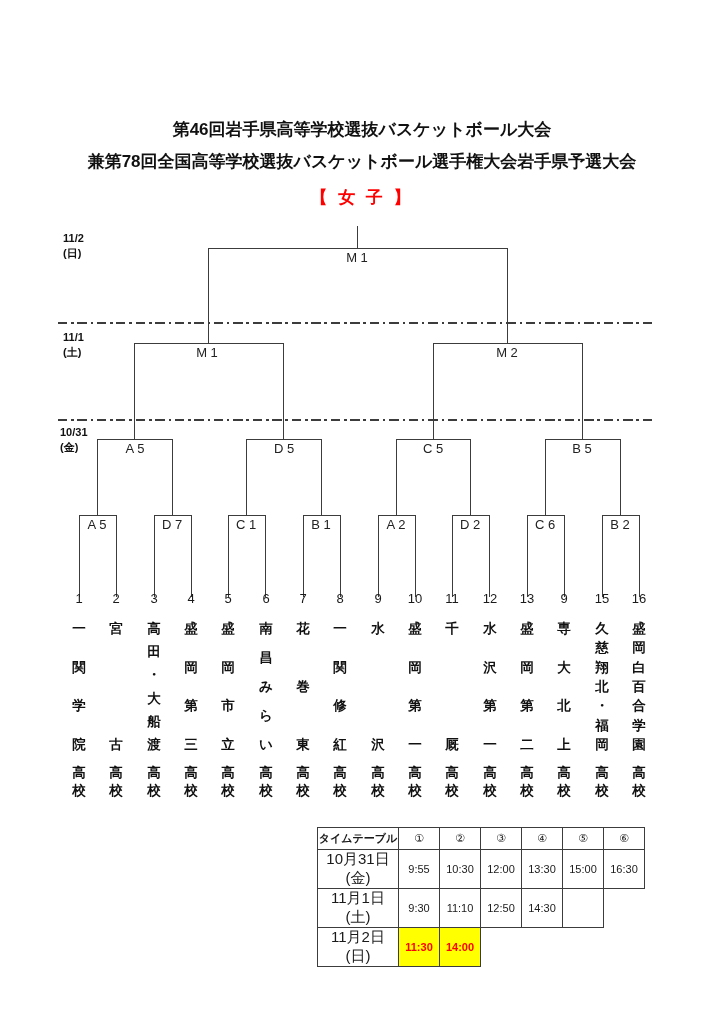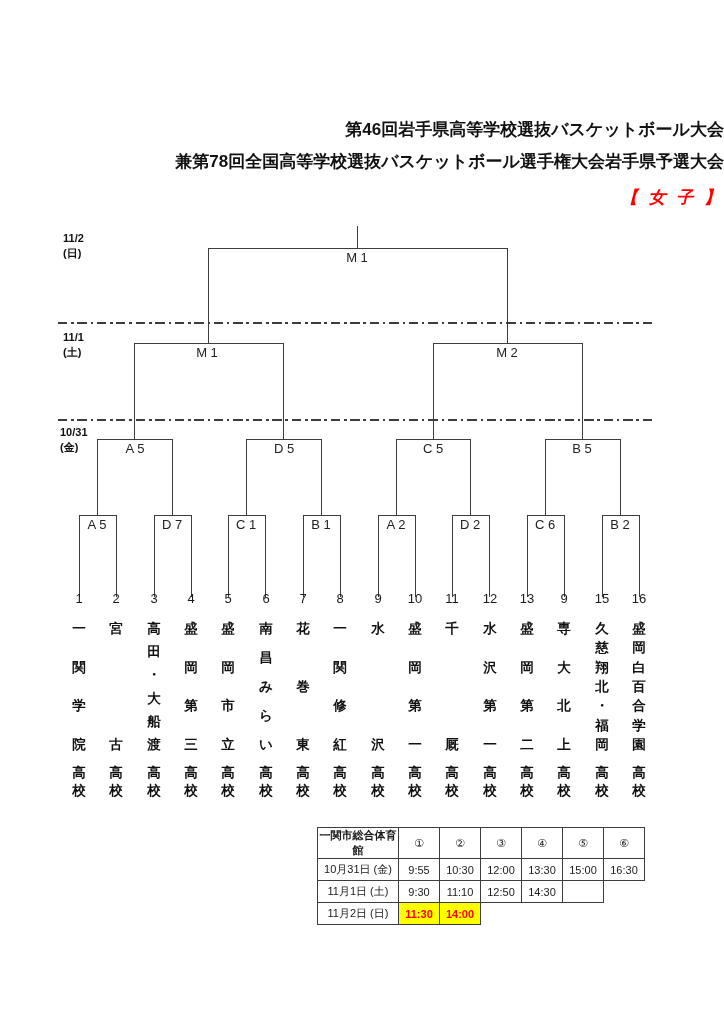--- a/index.html
+++ b/index.html
@@ -1,24 +1,24 @@
 <!DOCTYPE html>
 <html><head>
 <meta charset="utf-8">
 <style>
   html,body{margin:0;padding:0;background:#e8e8e8;}
   .page{
     position:relative;width:724px;height:1024px;background:#ffffff;
     margin:0 auto;overflow:hidden;
     font-family:"Liberation Sans","DejaVu Sans",sans-serif;color:#1a1a1a;
   }
-  .title{position:absolute;left:0;width:100%;text-align:right;font-weight:bold;color:#111;}
+  .title{position:absolute;left:0;width:100%;text-align:center;font-weight:bold;color:#111;}
   .title1{top:118px;font-size:17px;}
   .title2{top:150px;font-size:17px;}
-  .gender{top:186px;font-size:17px;color:#ff0000;letter-spacing:3px;font-style:italic;}
+  .gender{top:186px;font-size:17px;color:#ff0000;letter-spacing:3px;}
 
   
   .hl{position:absolute;height:1.4px;background:#3c3c3c;}
   .vl{position:absolute;width:1.4px;background:#3c3c3c;}
   .dash{position:absolute;height:1.6px;
     background:repeating-linear-gradient(90deg,#3c3c3c 0 9px,transparent 9px 13px,#3c3c3c 13px 15.5px,transparent 15.5px 19.5px);}
 
   .blabel{position:absolute;transform:translateX(-50%);font-size:13px;color:#222;white-space:nowrap;line-height:13px;}
   .rdate{position:absolute;font-size:11px;font-weight:bold;line-height:15px;color:#111;white-space:nowrap;}
 
@@ -32,21 +32,21 @@
   .tsuffix .vchar{display:block;line-height:17.5px;}
 
   
   .tbl-wrap{position:absolute;}
   table{border-collapse:collapse;}
   td{border:1.3px solid #3c3c3c;text-align:center;padding:0;color:#1a1a1a;}
   .info-courts{width:120px;height:36px;font-size:12px;}
   .info-venue{width:118px;height:36px;font-size:11px;line-height:13.5px;}
   .tt td{height:21px;font-size:11px;}
   .tt .tt-head{font-weight:bold;font-size:11px;}
-  .tt .tt-date{font-size:11px;text-align:center;}
+  .tt .tt-date{font-size:15px;text-align:center;}
   .tt .tt-hl{background:#ffff00;color:#ff0000;font-weight:bold;}
 </style>
 </head>
 <body>
 
 <div class="page">
 
   <div class="title title1">第46回岩手県高等学校選抜バスケットボール大会</div>
   <div class="title title2">兼第78回全国高等学校選抜バスケットボール選手権大会岩手県予選大会</div>
   <div class="title gender">【 女 子 】</div>
@@ -351,21 +351,21 @@
         <col style="width:81px">
           <col style="width:41px">
           <col style="width:41px">
           <col style="width:41px">
         <col style="width:41px">
           <col style="width:41px">
           <col style="width:41px">
       </colgroup>
       <tbody>
           <tr>
-        <td class="tt-head">一関市総合体育館</td>
+        <td class="tt-head">タイムテーブル</td>
         <td>①</td>
         <td>②</td>
         <td>③</td>
         <td>④</td>
         <td>⑤</td>
         <td>⑥</td>
       </tr>
       <tr>
         <td class="tt-date">10月31日 (金)</td>
         <td>9:55</td>

